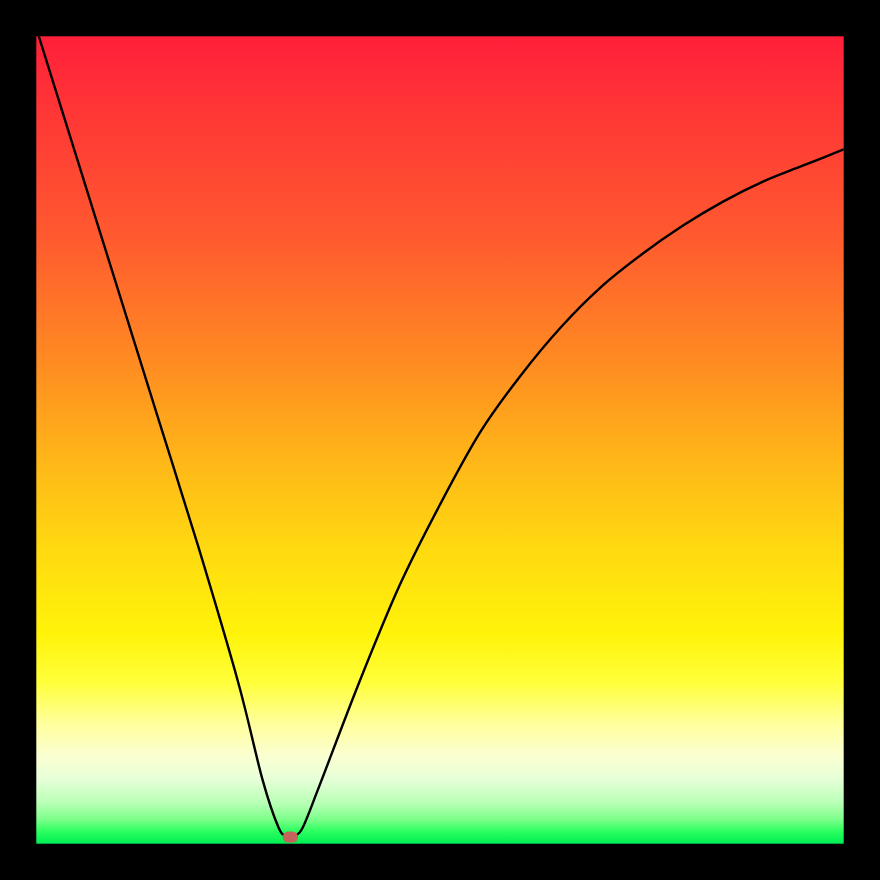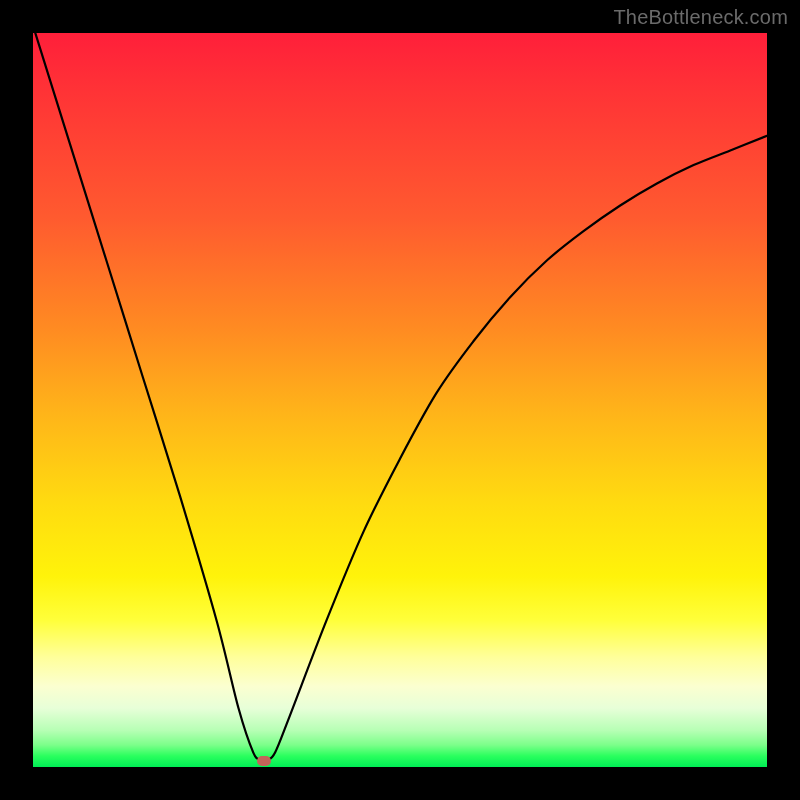--- a/index.html
+++ b/index.html
@@ -73,14 +73,13 @@
 
 <div class="frame">
 
   <div class="plot-area">
     <svg id="curve-svg" viewBox="0 0 734 734" preserveAspectRatio="none">
       <path id="curve-path" d="M 0.00 -7.34 C 6.12 12.23, 24.47 70.95, 36.70 110.10 C 48.93 149.25, 61.17 188.39, 73.40 227.54 C 85.63 266.69, 97.87 305.83, 110.10 344.98 C 122.33 384.13, 134.57 422.05, 146.80 462.42 C 159.03 502.79, 173.71 551.72, 183.50 587.20 C 193.29 622.68, 199.40 653.26, 205.52 675.28 C 211.64 697.30, 216.53 710.76, 220.20 719.32 C 223.87 727.88, 225.09 725.44, 227.54 726.66 C 229.99 727.88, 232.43 727.88, 234.88 726.66 C 237.33 725.44, 238.55 726.66, 242.22 719.32 C 245.89 711.98, 248.34 704.64, 256.90 682.62 C 265.46 660.60, 281.37 617.78, 293.60 587.20 C 305.83 556.62, 318.07 526.03, 330.30 499.12 C 342.53 472.21, 354.77 448.96, 367.00 425.72 C 379.23 402.48, 391.47 379.23, 403.70 359.66 C 415.93 340.09, 428.17 324.18, 440.40 308.28 C 452.63 292.38, 464.87 277.70, 477.10 264.24 C 489.33 250.78, 501.57 238.55, 513.80 227.54 C 526.03 216.53, 538.27 207.36, 550.50 198.18 C 562.73 189.01, 574.97 180.44, 587.20 172.49 C 599.43 164.54, 611.67 157.20, 623.90 150.47 C 636.13 143.74, 648.37 137.63, 660.60 132.12 C 672.83 126.62, 685.07 122.33, 697.30 117.44 C 709.53 112.55, 727.88 105.21, 734.00 102.76" fill="none" stroke="#000" stroke-width="2.2" stroke-linejoin="round" stroke-linecap="round"></path>
     </svg>
     <div id="min-marker" class="marker" style="left: 224.21px; top: 723.128px; background: rgb(196, 100, 90);"></div>
   </div>
 
-  <div class="watermark">TheBottleneck.com</div>
 </div>
 
 </body></html>

